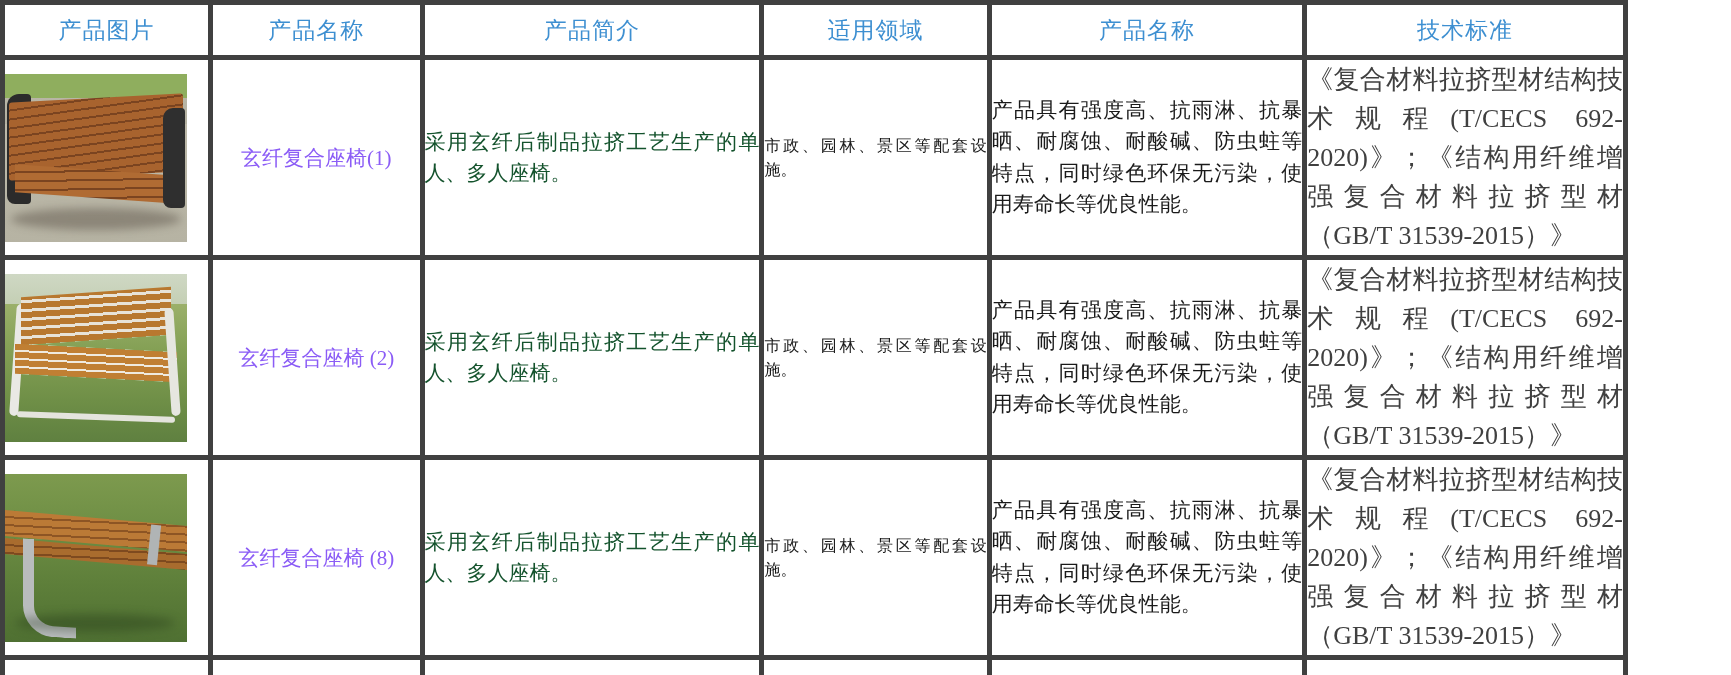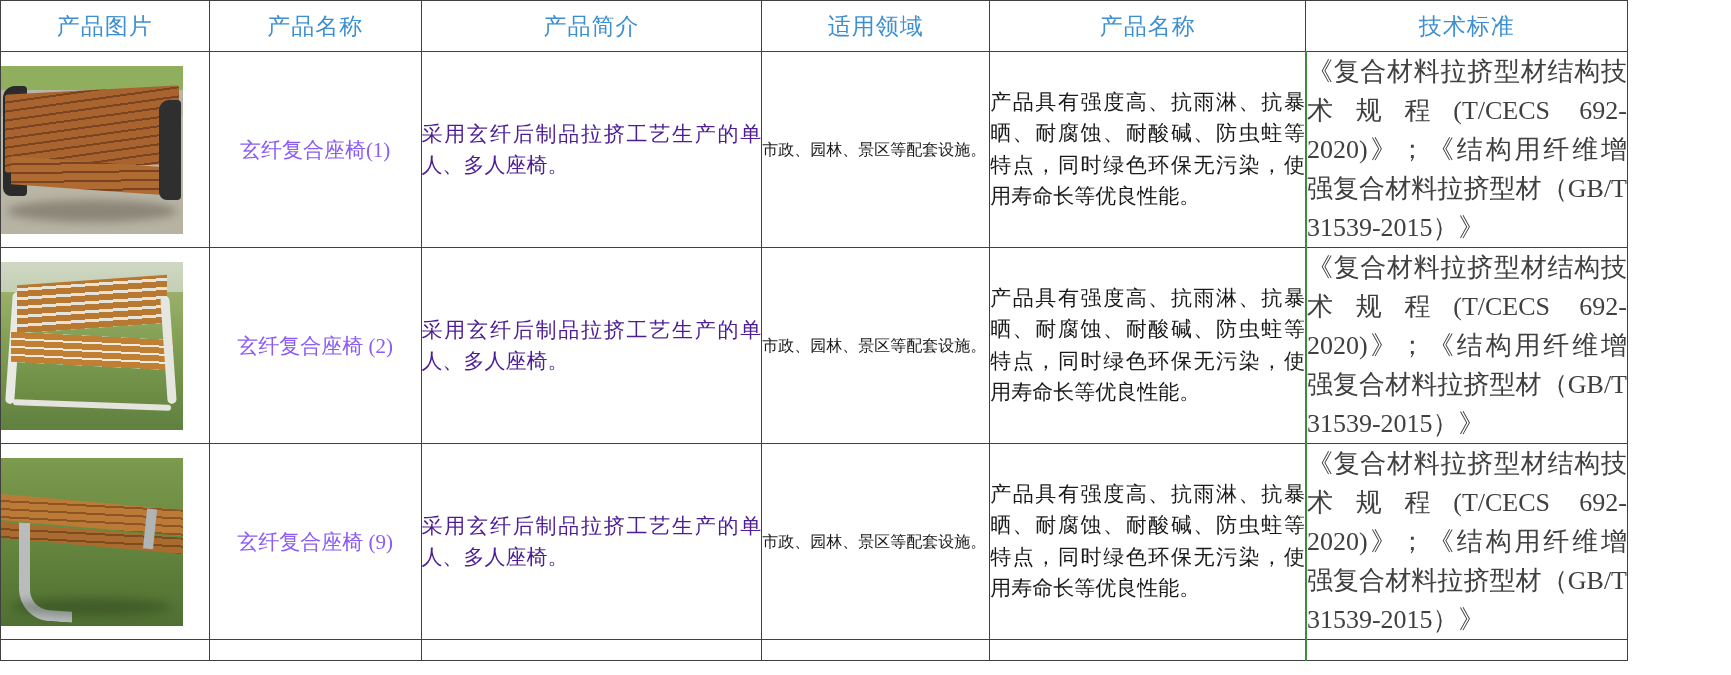--- a/index.html
+++ b/index.html
@@ -21,21 +21,21 @@
   }
   table.product-table {
     border-collapse: collapse;
     table-layout: fixed;
     width: 1628px;
     margin: 0;
     background: #ffffff;
   }
   table.product-table td,
   table.product-table th {
-    border: 1px solid #404040;
+    border: 5px solid #404040;
     vertical-align: middle;
     padding: 0;
     background: #ffffff;
     margin-top: 20px;
   }
   
   .hdr-row th {
     height: 50px;
     text-align: center;
     font-weight: normal;
@@ -56,21 +56,21 @@
     font-size: 21px;
     color: #8b5cf6;
     padding: 4px 6px;
   }
   .cell-desc {
     text-align: justify;
     text-justify: inter-ideograph;
     font-size: 21px;
     line-height: 1.45;
     padding: 6px 10px 6px 9px;
-    color: #4c1d95;
+    color: #14532d;
   }
   .cell-field {
     text-align: justify;
     text-justify: inter-ideograph;
     font-size: 16px;
     line-height: 1.45;
     padding: 6px 10px 6px 9px;
     color: #1a1a1a;
   }
   .cell-perf {
@@ -317,21 +317,21 @@
       <tr class="row-body">
         <td class="img-cell">
           <span class="photo photo3">
             <span class="plank"></span>
             <span class="plank2"></span>
             <span class="legA"></span>
             <span class="legB"></span>
             <span class="shadow"></span>
           </span>
         </td>
-        <td class="cell-name">玄纤复合座椅 (9)</td>
+        <td class="cell-name">玄纤复合座椅 (8)</td>
         <td class="cell-desc">采用玄纤后制品拉挤工艺生产的单人、多人座椅。</td>
         <td class="cell-field">市政、园林、景区等配套设施。</td>
         <td class="cell-perf">产品具有强度高、抗雨淋、抗暴晒、耐腐蚀、耐酸碱、防虫蛀等特点，同时绿色环保无污染，使用寿命长等优良性能。</td>
         <td class="cell-std">《复合材料拉挤型材结构技术规程(T/CECS 692-2020)》；《结构用纤维增强复合材料拉挤型材（GB/T 31539-2015）》</td>
       </tr>
 
       <tr class="row-partial">
         <td></td>
         <td></td>
         <td></td>

